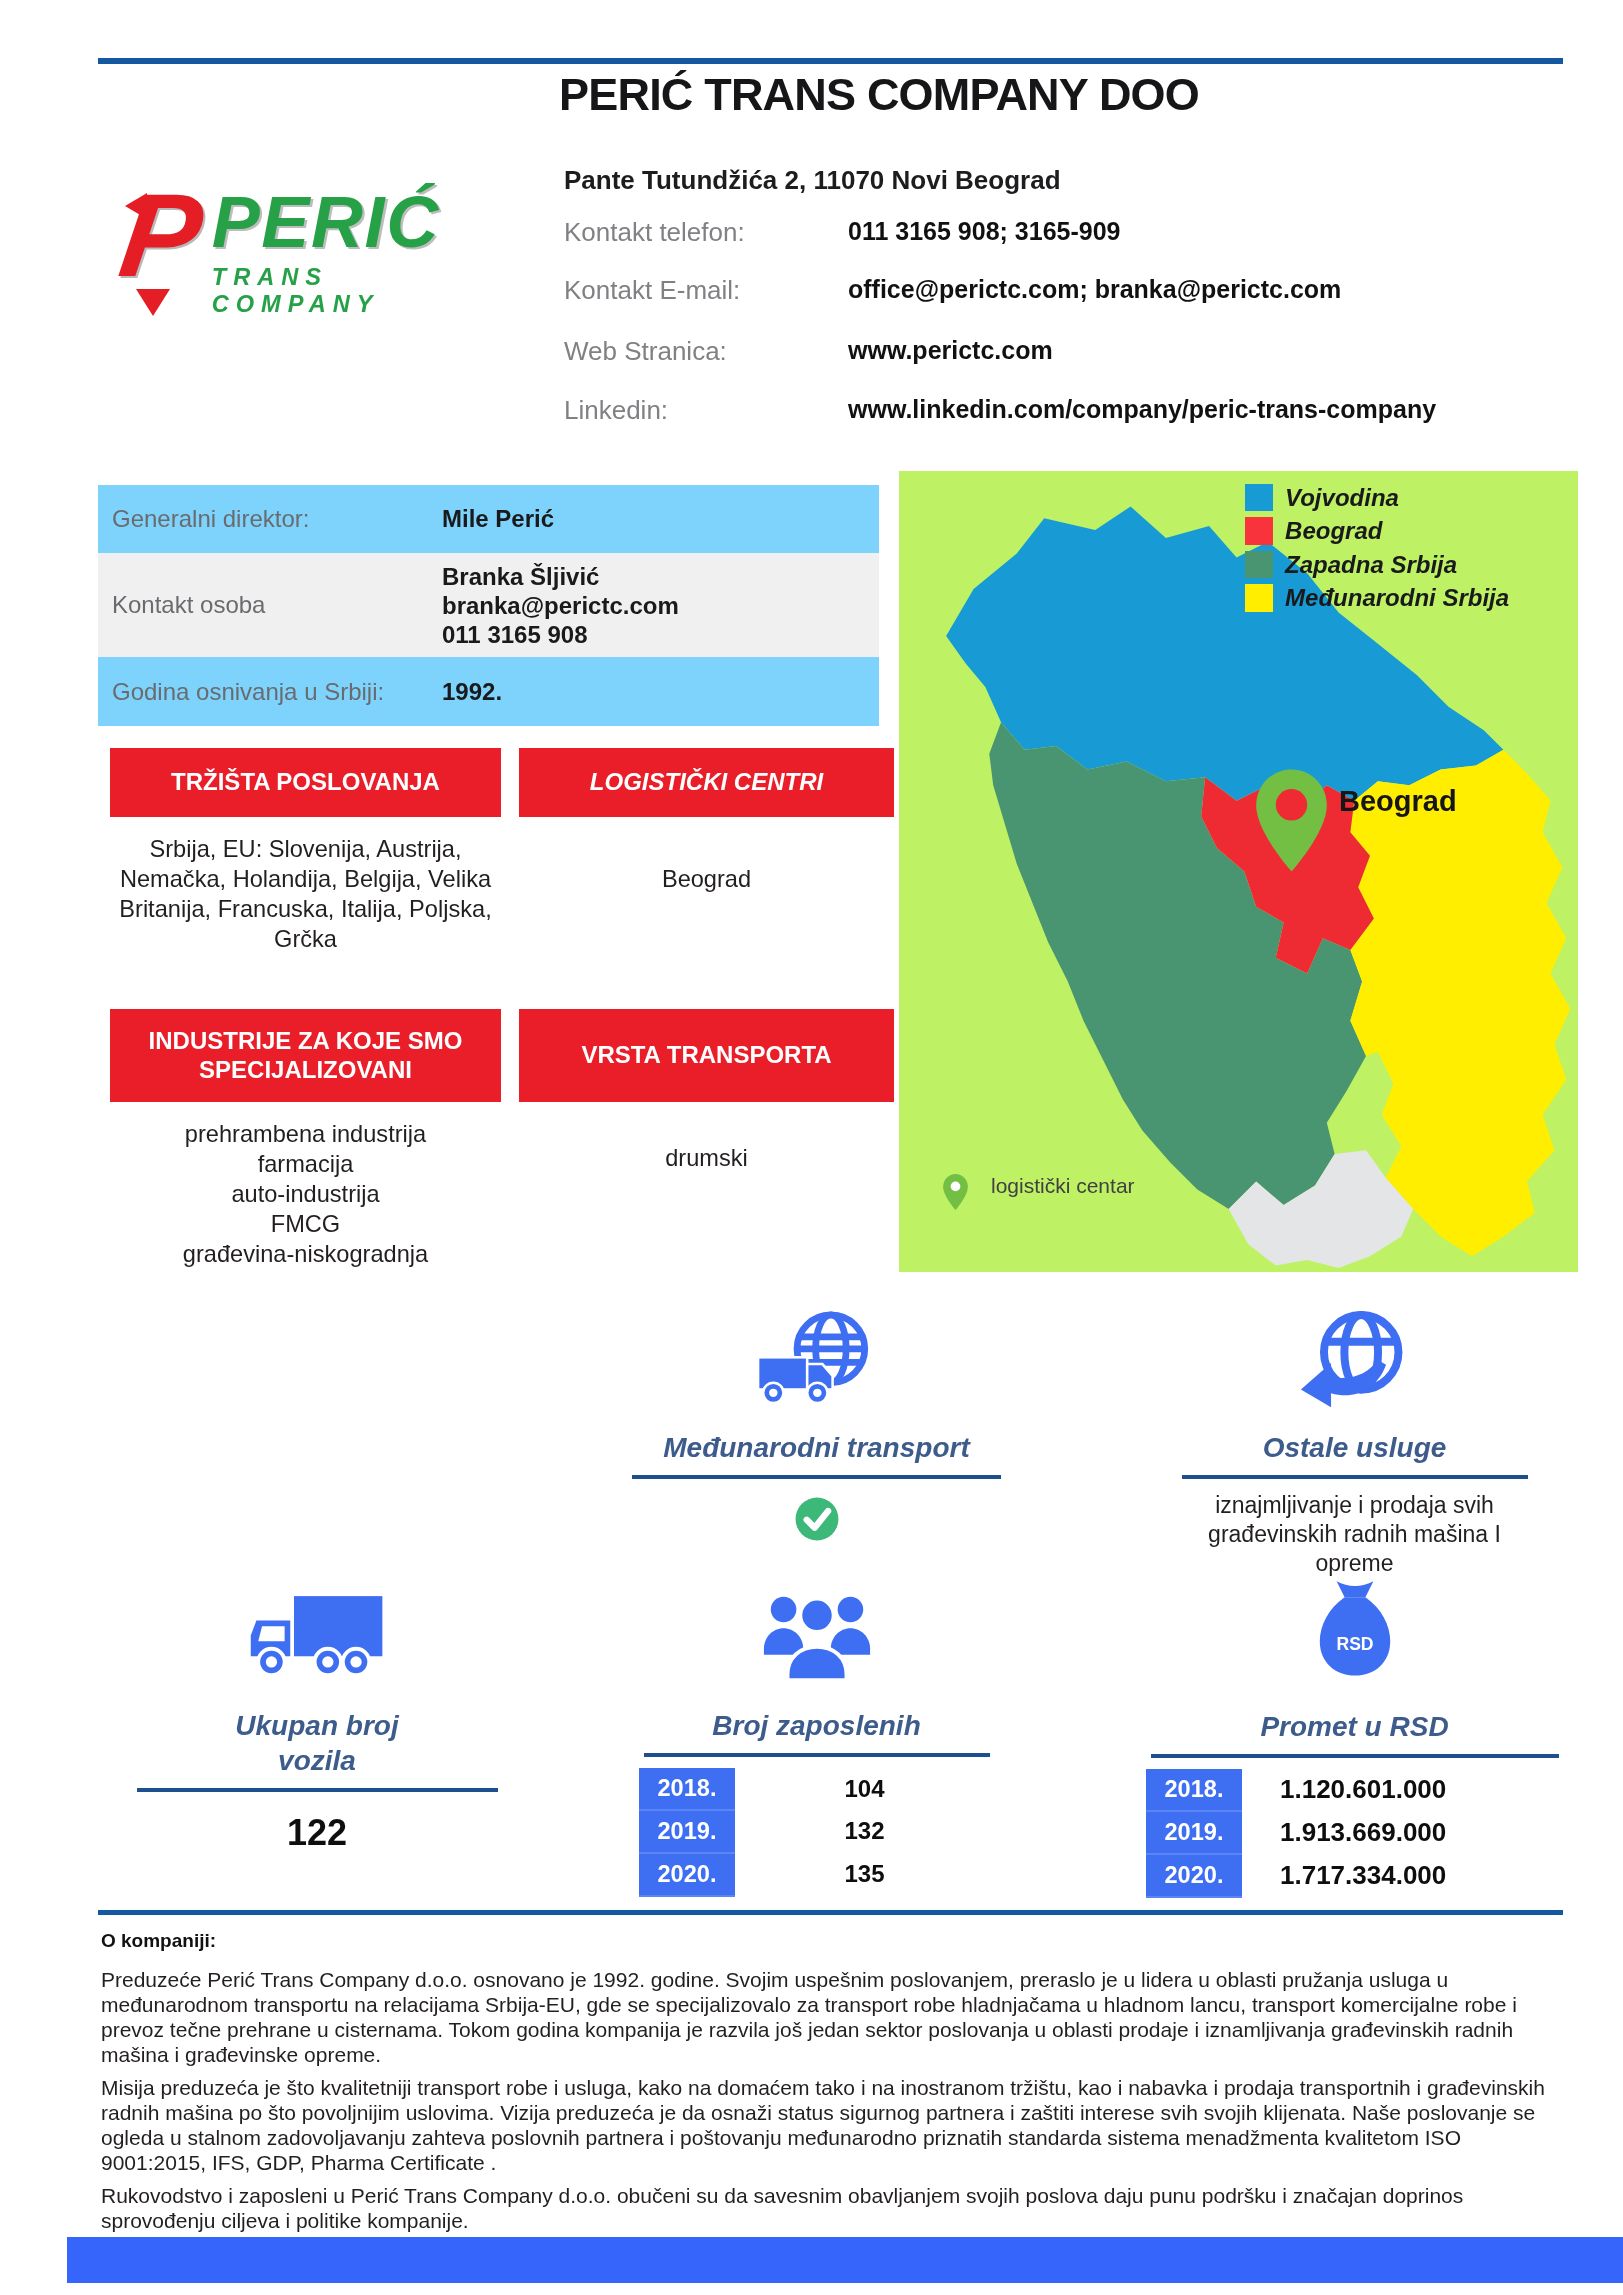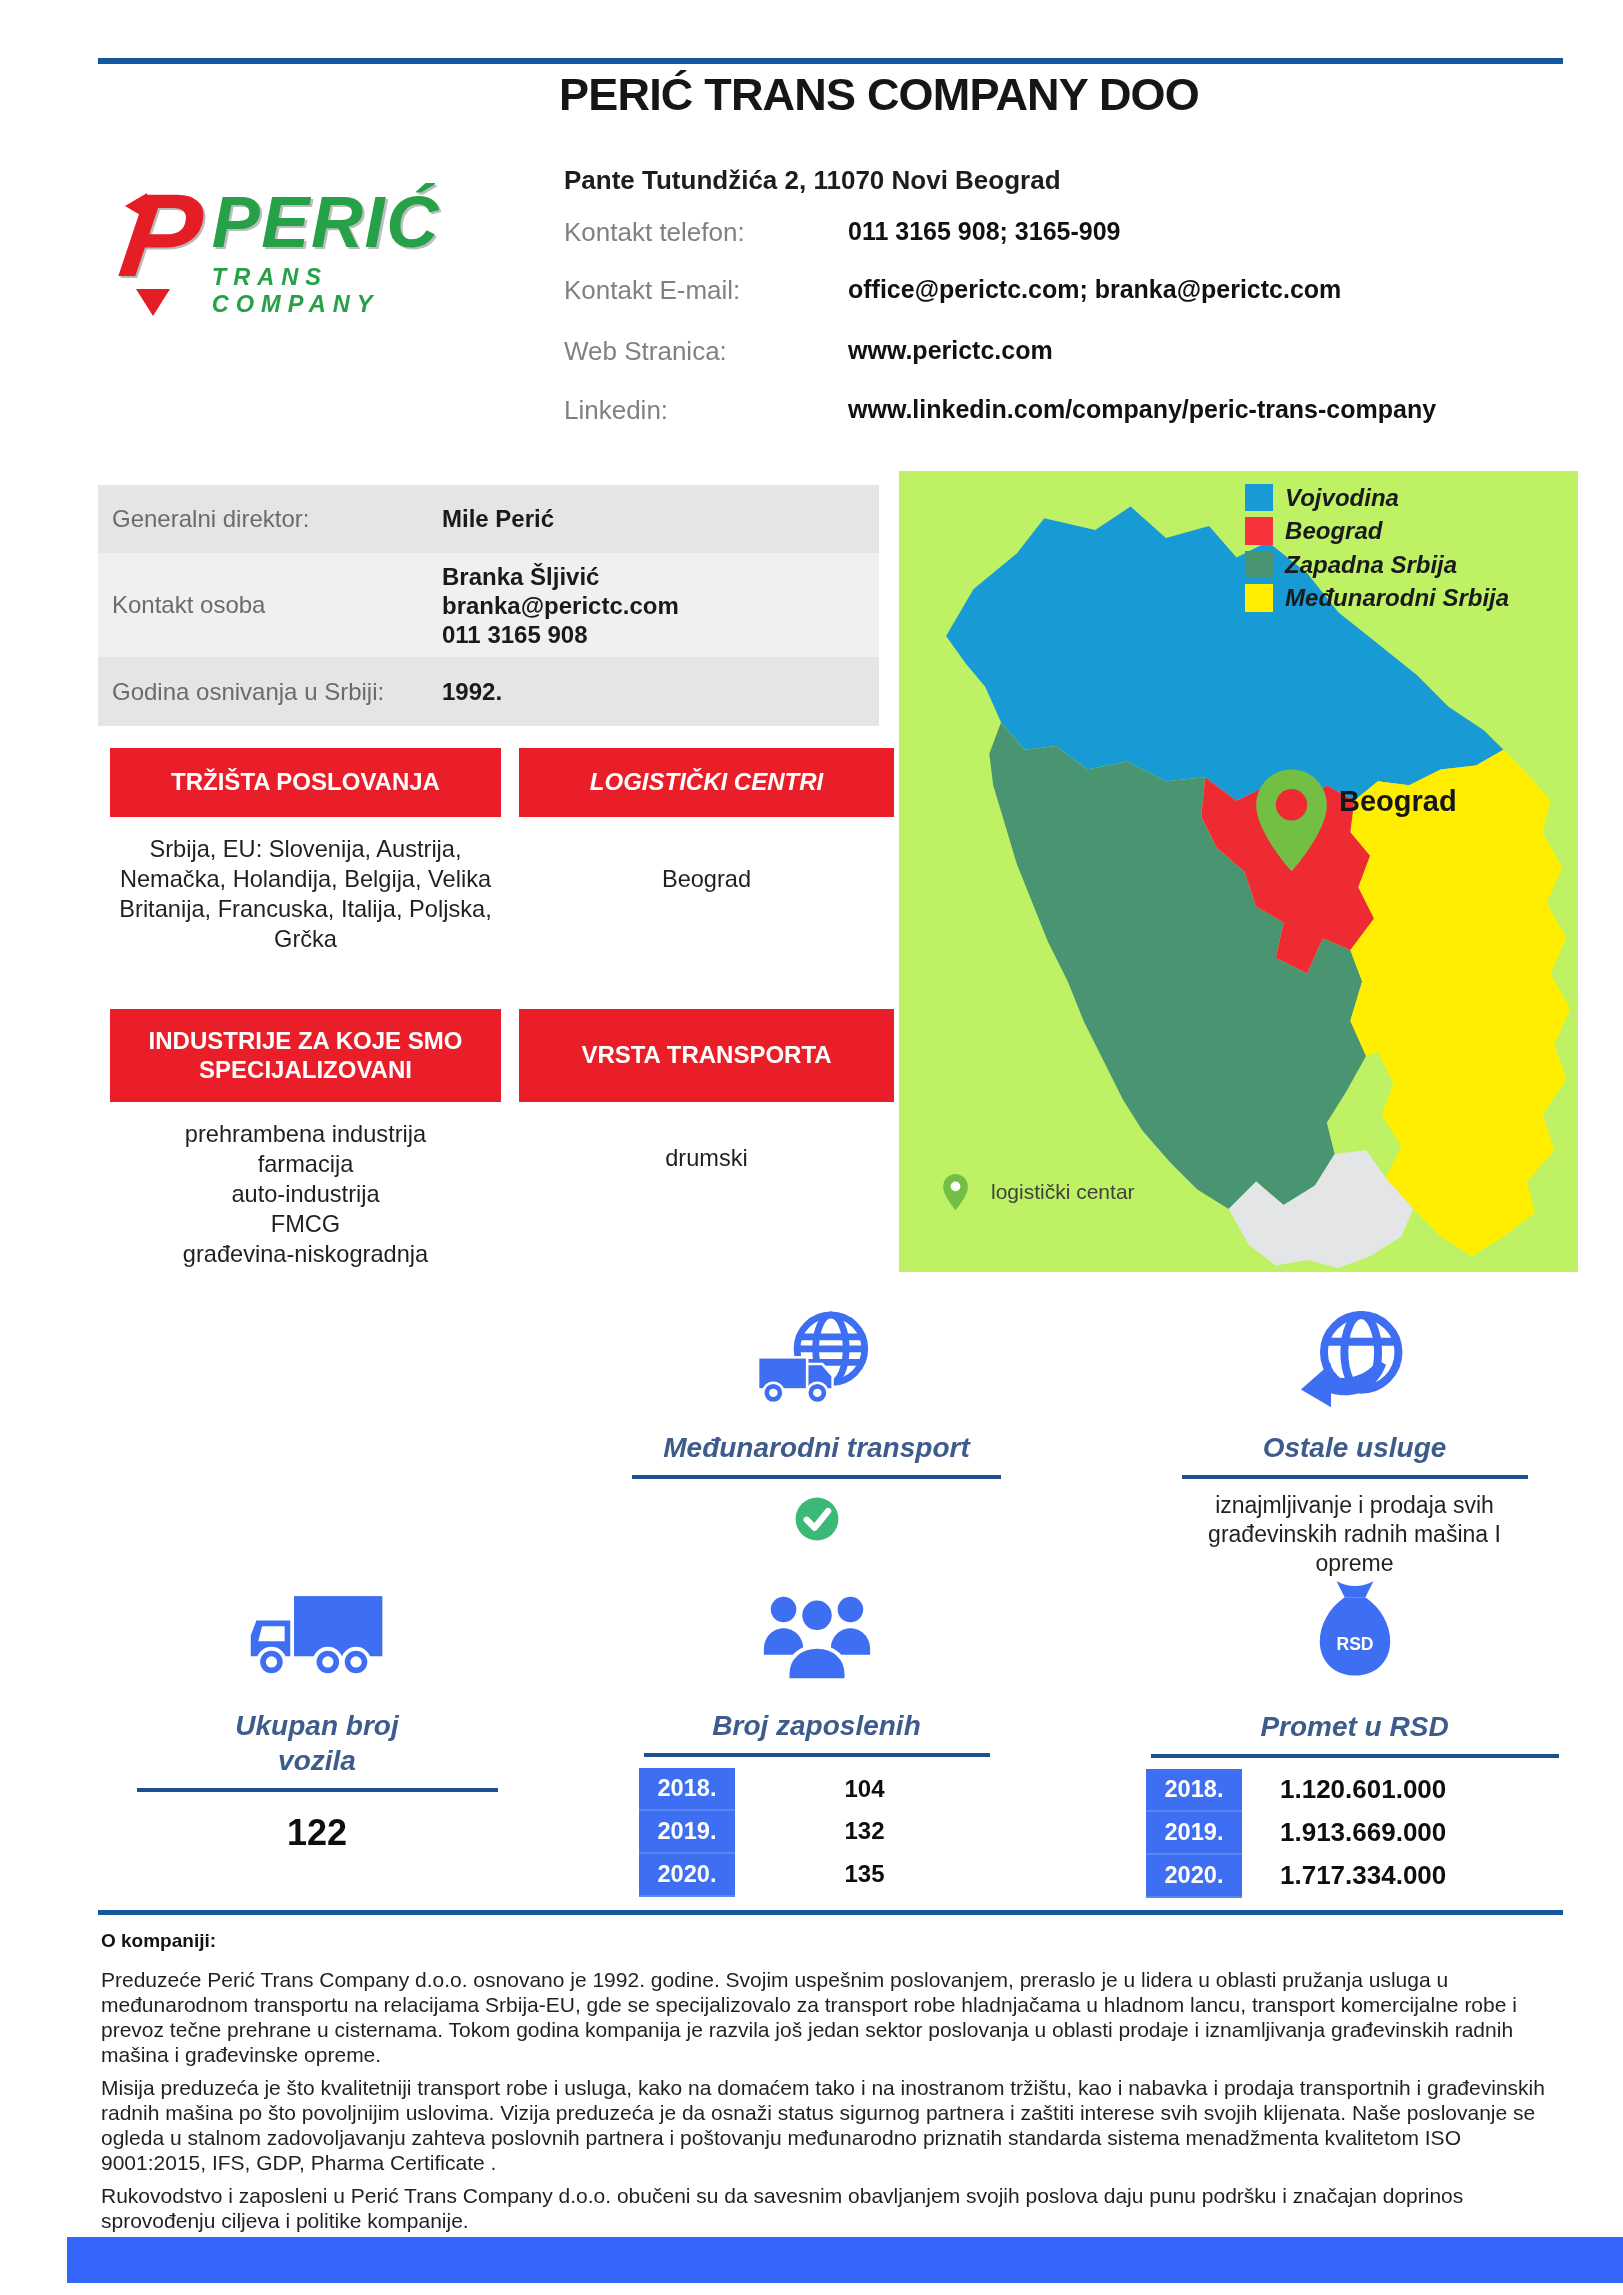--- a/index.html
+++ b/index.html
@@ -24,21 +24,21 @@
   .logo-sub{font-style:italic;font-weight:700;font-size:23.6px;letter-spacing:7px;color:#26A147;margin-top:7.9px;}
   #title{position:absolute;left:559px;top:69px;font-size:45px;font-weight:800;letter-spacing:-0.8px;color:#161618;margin:0;}
   #address{position:absolute;left:564px;top:165px;font-size:26px;font-weight:700;}
   .contact-row{position:absolute;left:564px;width:999px;}
   .contact-label{display:inline-block;width:283px;font-size:26px;color:#808184;}
   .contact-value{position:absolute;left:284px;top:0;font-size:25px;font-weight:700;white-space:nowrap;color:#111;}
   #contact-0{top:217px;} #contact-1{top:275px;} #contact-2{top:336px;} #contact-3{top:395px;}
 
   
   .info-row{position:absolute;left:98px;width:781px;display:flex;align-items:center;}
-  .info-row.dark{background:#e5e5e5;} .info-row.light{background:#F0F0F1;}
+  .info-row.dark{background:#7dd3fc;} .info-row.light{background:#F0F0F1;}
   #info-0{top:485px;height:68px;} #info-1{top:553px;height:104px;} #info-2{top:657px;height:69px;}
   .info-label{padding-left:14px;font-size:24px;color:#6A6B6E;width:330px;}
   .info-value{font-size:24px;font-weight:700;color:#1a1a1c;}
   .info-value.multi div{line-height:29px;}
 
   
   .red-box{position:absolute;background:#E91E29;color:#ffffff;font-weight:700;font-size:24px;
            display:flex;align-items:center;justify-content:center;text-align:center;line-height:1.18;padding:0 20.4px;box-sizing:border-box;}
   #box-markets{left:110px;top:748px;width:391px;height:69px;}
   #box-logistics{left:519px;top:748px;width:375px;height:69px;font-style:italic;}
@@ -53,21 +53,21 @@
 
   
   #map-panel{position:absolute;left:899px;top:471px;width:679px;height:801px;background:#bef264;}
   #map-svg{position:absolute;left:0;top:0;}
   #legend{position:absolute;left:346px;top:12.6px;}
   .legend-row{display:flex;align-items:center;margin-bottom:5.5px;}
   .legend-swatch{width:27.5px;height:27.5px;margin-right:12.6px;flex:0 0 auto;}
   .legend-label{font-size:24px;font-weight:700;font-style:italic;color:#1a1a1c;white-space:nowrap;}
   #sw-0{background:#189BD5;} #sw-1{background:#F8333C;} #sw-2{background:#4A9571;} #sw-3{background:#FFEE00;}
   #city-label{position:absolute;left:440px;top:314px;font-size:29px;font-weight:700;color:#161618;}
-  #map-caption{position:absolute;left:43px;top:703px;display:flex;align-items:center;}
+  #map-caption{position:absolute;left:43px;top:703px;display:flex;}
   #map-caption .caption-text{font-size:21px;color:#414042;margin-left:22px;}
 
   
   .stat{position:absolute;display:flex;flex-direction:column;align-items:center;}
   #stat-clients{left:47px;top:1308px;width:510px;}
   #stat-international{left:585px;top:1308px;width:463px;}
   #stat-other{left:1119px;top:1308px;width:471px;}
   #stat-vehicles{left:62px;top:1586px;width:510px;}
   #stat-employees{left:585px;top:1586px;width:463px;}
   #stat-revenue{left:1119px;top:1571px;width:471px;}

